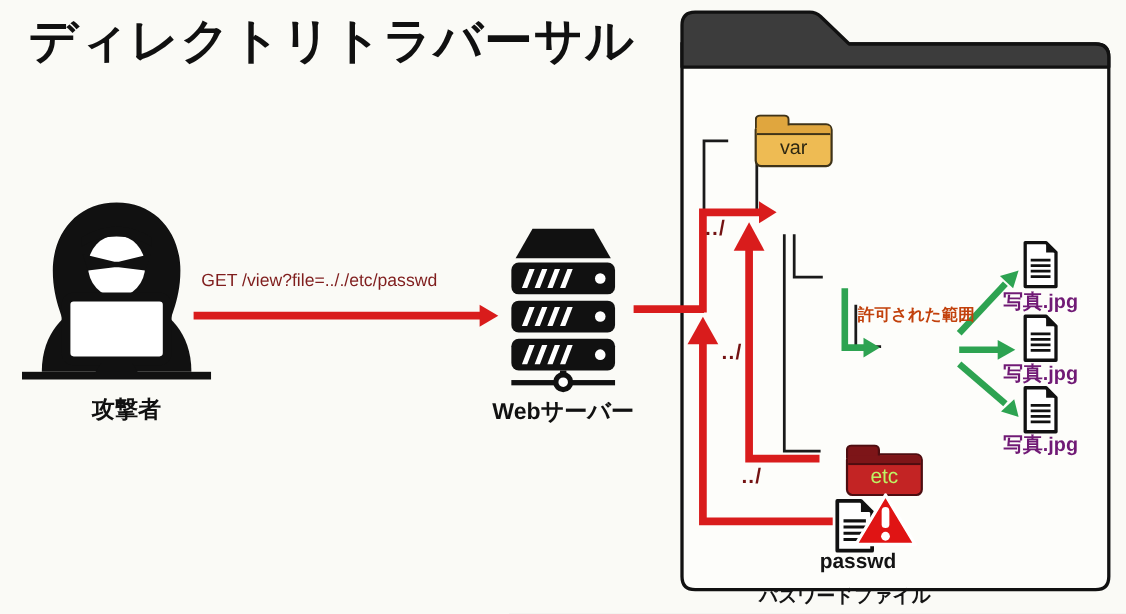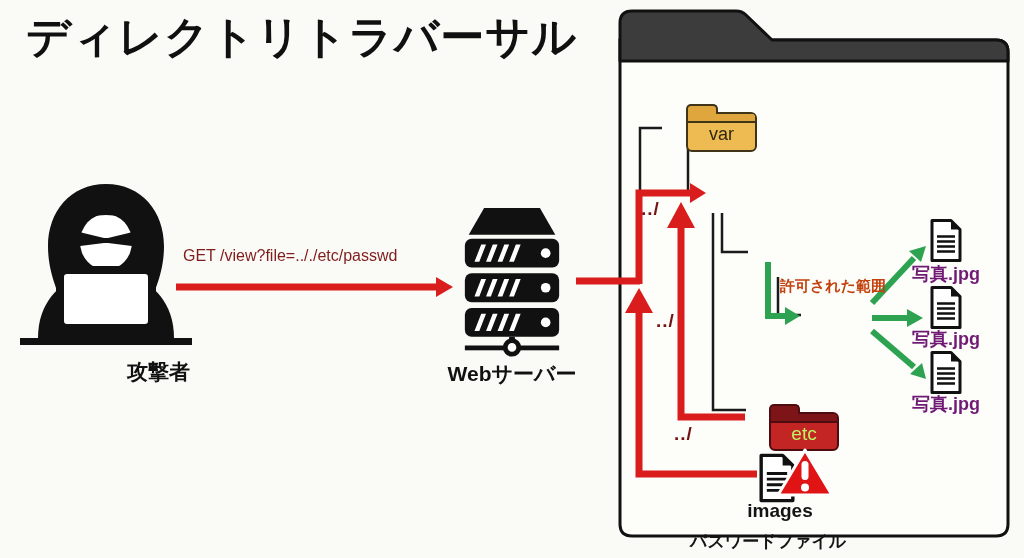--- a/index.html
+++ b/index.html
@@ -5,21 +5,21 @@
   html,body{margin:0;padding:0;background:#e9e9e6;}
   #stage{
     position:relative;width:1024px;height:558px;overflow:hidden;
     background:#fafaf6;
     font-family:"Liberation Sans","DejaVu Sans",sans-serif;
     color:#141414;
   }
   .abs{position:absolute;}
   #title{left:26px;top:8px;font-size:44px;font-weight:bold;letter-spacing:1px;color:#101010;}
   .caption{font-weight:bold;font-size:21px;text-align:center;color:#111;}
-  #attacker-label{left:40px;top:358px;width:150px;text-align:right;}
+  #attacker-label{left:40px;top:358px;width:150px;}
   #server-label{left:438px;top:360px;width:148px;text-align:center;}
   #request-text{left:183px;top:247px;font-size:16px;color:#7f1d1d;white-space:nowrap;}
   #root-label{left:818px;top:66px;width:178px;text-align:right;font-size:21px;font-weight:bold;}
   .folder{
     --fb:#eebb53;--ft:#e0a63e;--fo:#3f3318;
     position:absolute;background:var(--fb);
     border:2.5px solid var(--fo);border-radius:6px;
     display:flex;align-items:center;justify-content:center;
     font-size:19px;color:#2e2812;z-index:3;margin-left:24px;
   }
@@ -172,16 +172,16 @@
   <svg class="icon" style="left:757px;top:452px;" width="40" height="52" viewBox="0 0 34 46">
     <path d="M3 3 L22 3 L31 12 L31 43 L3 43 Z" fill="#fff" stroke="#111" stroke-width="3" stroke-linejoin="round"></path>
     <path d="M22 3 L22 12 L31 12 Z" fill="#111"></path>
     <path stroke="#111" stroke-width="2.5" fill="none" d="M8 19 H26 M8 24 H26 M8 29 H26 M8 34 H26"></path>
   </svg>
   <svg class="icon" style="left:775px;top:447px;" width="60" height="52" viewBox="0 0 60 52">
     <path d="M30 3 L57 48 L3 48 Z" fill="#e01414" stroke="#fff" stroke-width="3" stroke-linejoin="round"></path>
     <rect x="26.5" y="14" width="7" height="19" rx="3.5" fill="#fff"></rect>
     <circle cx="30" cy="40.5" r="4" fill="#fff"></circle>
   </svg>
-  <div id="passwd-name" class="abs">images</div>
+  <div id="passwd-name" class="abs">passwd</div>
   <div id="passwd-caption" class="abs">パスワードファイル</div>
 
 </div>
 
 </body></html>

